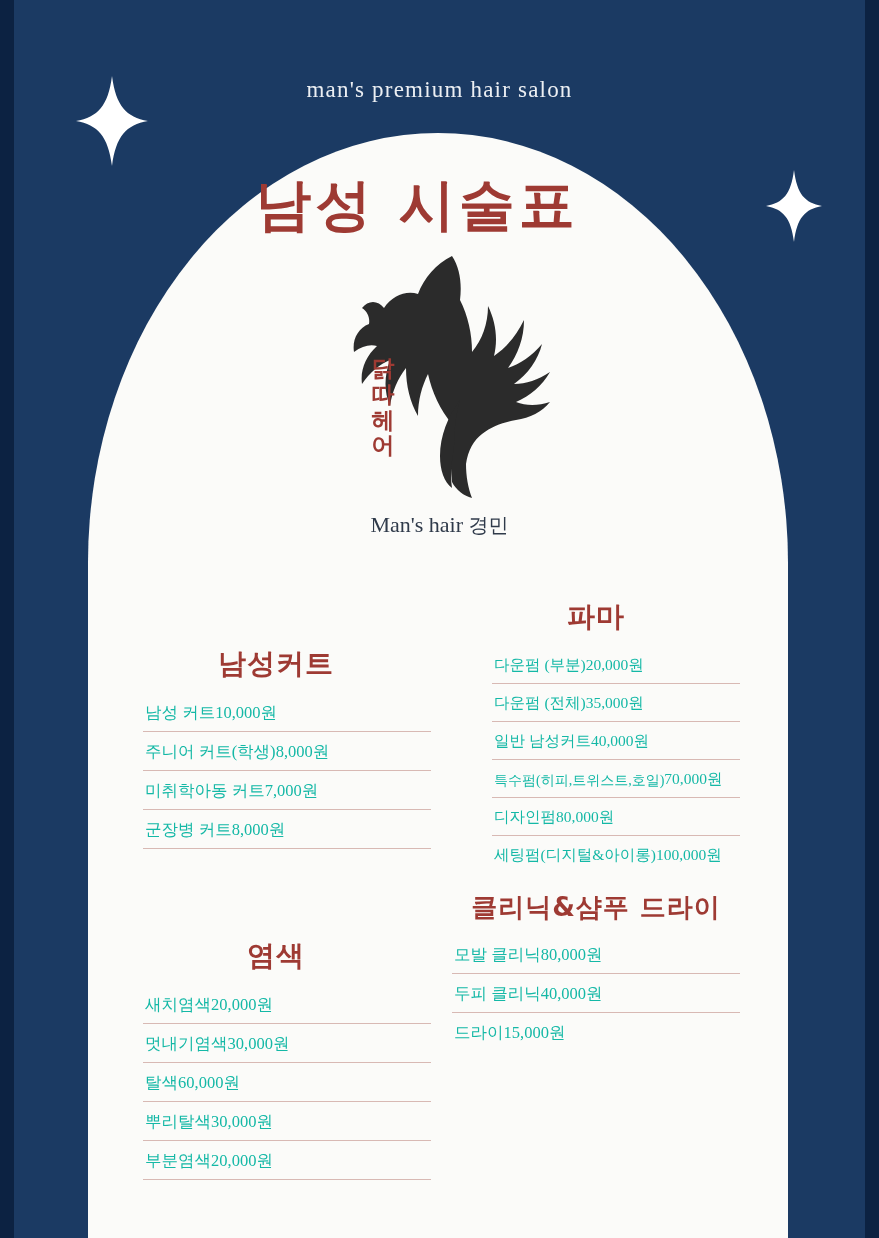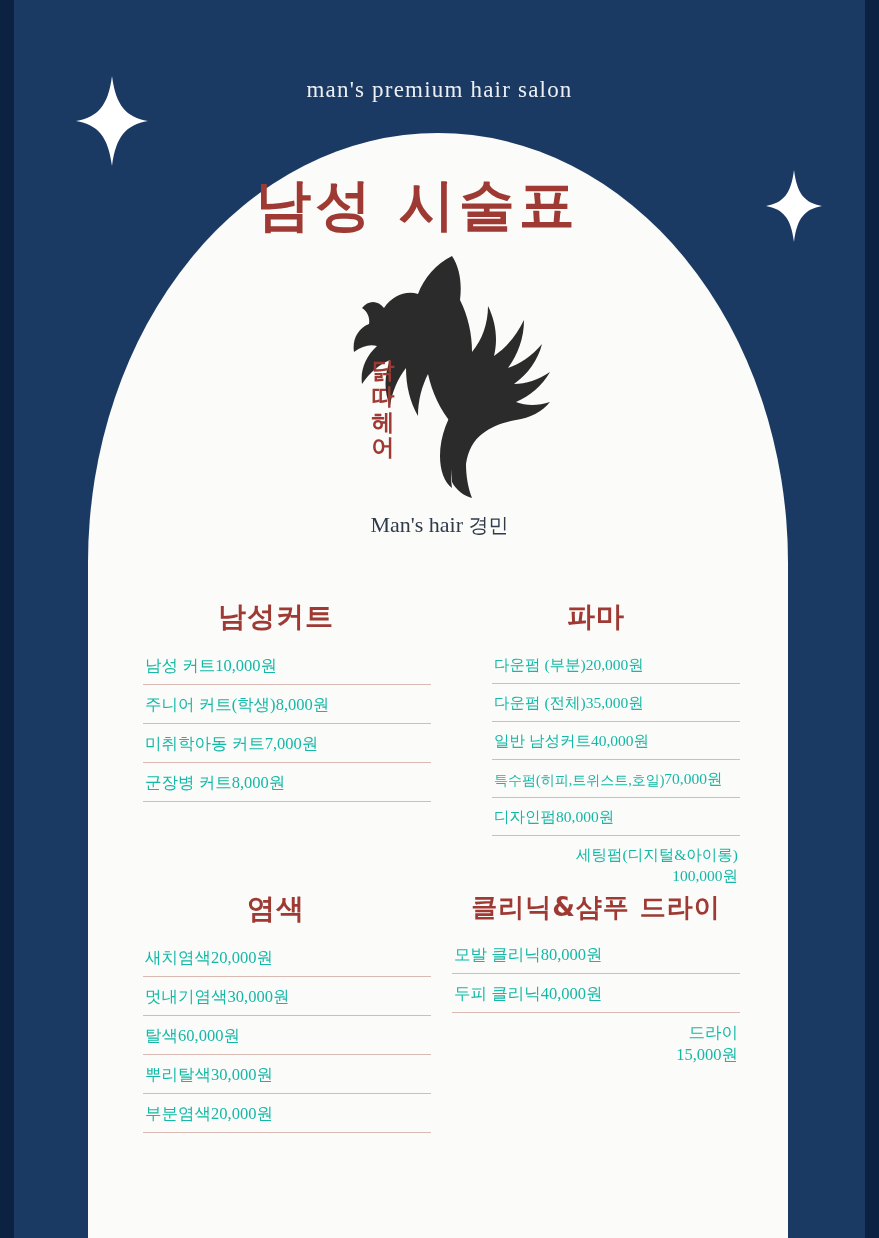--- a/index.html
+++ b/index.html
@@ -98,21 +98,21 @@
   .logo-side-text {
     position: absolute;
     left: 368px;
     top: 358px;
     width: 30px;
     color: #9e3a33;
     font-size: 23px;
     font-weight: bold;
     line-height: 1.12;
     text-align: center;
-    font-family: Liberation Sans, sans-serif;
+    font-family: Liberation Mono, monospace;
   }
 
   .logo-caption {
     position: absolute;
     top: 512px;
     left: 0;
     width: 879px;
     text-align: center;
     color: #2f3a4a;
     font-size: 22px;
@@ -133,38 +133,38 @@
 
   .section-head {
     color: #9e3a33;
     font-size: 28px;
     font-weight: bold;
     font-family: "DejaVu Sans", sans-serif;
     text-align: center;
     margin-bottom: 10px;
     letter-spacing: 1px;
   }
-  .section-head.left-head { padding-right: 22px; }
+  .section-head.left-head { padding-right: 22px; margin-top: 47px; }
 
   .price-row {
     display: flex;
     align-items: flex-end;
     border-bottom: 1px solid #d8b9b4;
     padding: 9px 2px 7px 2px;
     color: #14b8a6;
     font-size: 16.5px;
     font-family: Liberation Serif, serif;
   }
   .price-row:last-child { }
   .price-row .name { white-space: nowrap; }
   .price-row .price { white-space: nowrap; }
 
   .tight .price-row { font-size: 15.5px; margin-left: 40px; }
 
-  .no-line { border-bottom: none; flex-direction: column; }
+  .no-line { border-bottom: none; }
 </style>
 </head>
 <body>
 
 <div class="poster">
 
   <div class="bezel-left"></div>
   <div class="bezel-right"></div>
 
   <div class="arch"></div>

